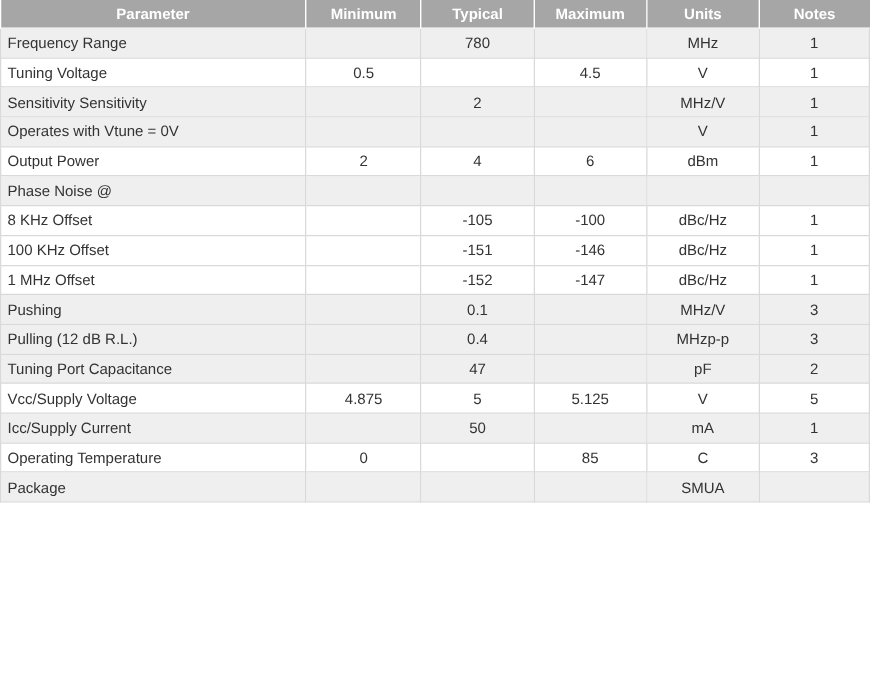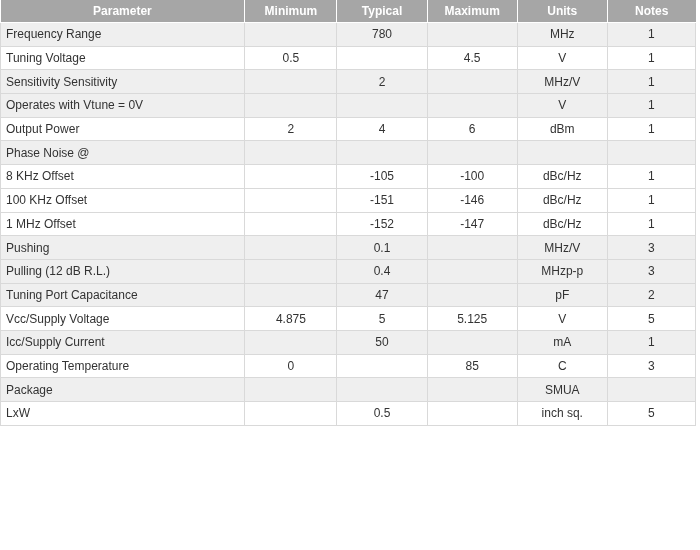--- a/index.html
+++ b/index.html
@@ -209,22 +209,14 @@
         <td class="center">3</td>
       </tr>
       <tr class="shaded">
         <td>Package</td>
         <td class="center"></td>
         <td class="center"></td>
         <td class="center"></td>
         <td class="center">SMUA</td>
         <td class="center"></td>
       </tr>
-      <tr class="plain">
-        <td>LxW</td>
-        <td class="center"></td>
-        <td class="center">0.5</td>
-        <td class="center"></td>
-        <td class="center">inch sq.</td>
-        <td class="center">5</td>
-      </tr>
     </tbody>
 </table>
 
 </body></html>

